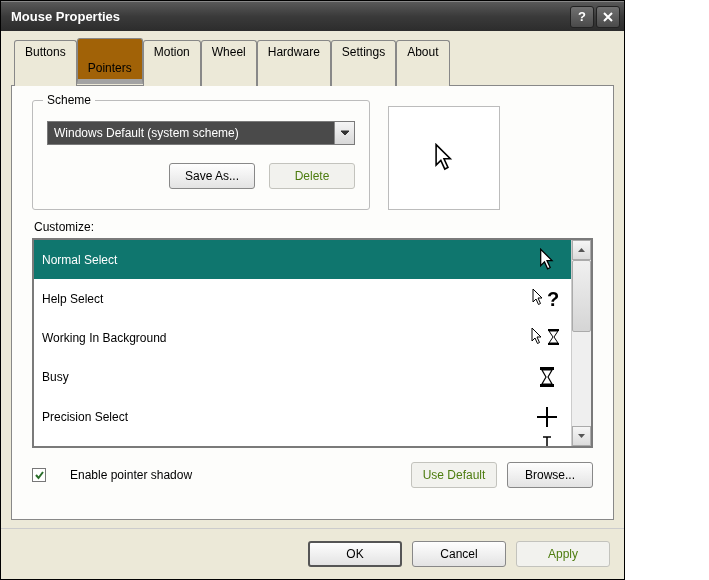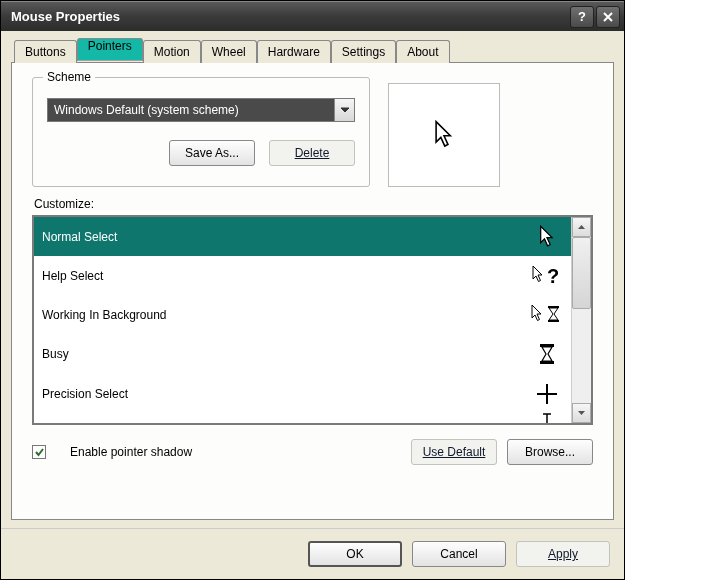--- a/index.html
+++ b/index.html
@@ -69,24 +69,24 @@
     border: 1px solid #888;
     border-bottom: none;
     padding: 4px 10px 4px 10px;
     font-size: 12px;
     border-radius: 3px 3px 0 0;
     margin-right: 0px;
     cursor: pointer;
     position: relative;
   }
   .tab.selected {
-    background: #14b8a6;
-    padding-top: 0;
+    background: #a16207;
+    padding-top: 22px;
     top: -2px;
-    border-bottom: 1px solid #a3a3a3;
+    border-bottom: 5px solid #a3a3a3;
     z-index: 3;
   }
   .tab-panel {
     background: #fdfdfb;
     border: 1px solid #888;
     flex: 1;
     padding: 14px 20px 14px 20px;
     position: relative;
     z-index: 1;
   }
@@ -146,25 +146,24 @@
     min-width: 86px;
     height: 26px;
     background: linear-gradient(to bottom, #fefefe, #e3e3e3);
     border: 1px solid #888;
     border-radius: 3px;
     font-size: 12px;
     cursor: pointer;
     padding: 3px 10px;
   }
   .btn.disabled {
-    color: #0f172a;
+    color: #4d7c0f;
     background: #f2f2ee;
     border-color: #c3c3bd;
     cursor: default;
-    text-decoration: underline;
   }
   .preview-box {
     width: 112px;
     height: 104px;
     border: 1px solid #bcbcbc;
     background: #fff;
     display: flex;
     align-items: center;
     justify-content: center;
     margin-top: 6px;

